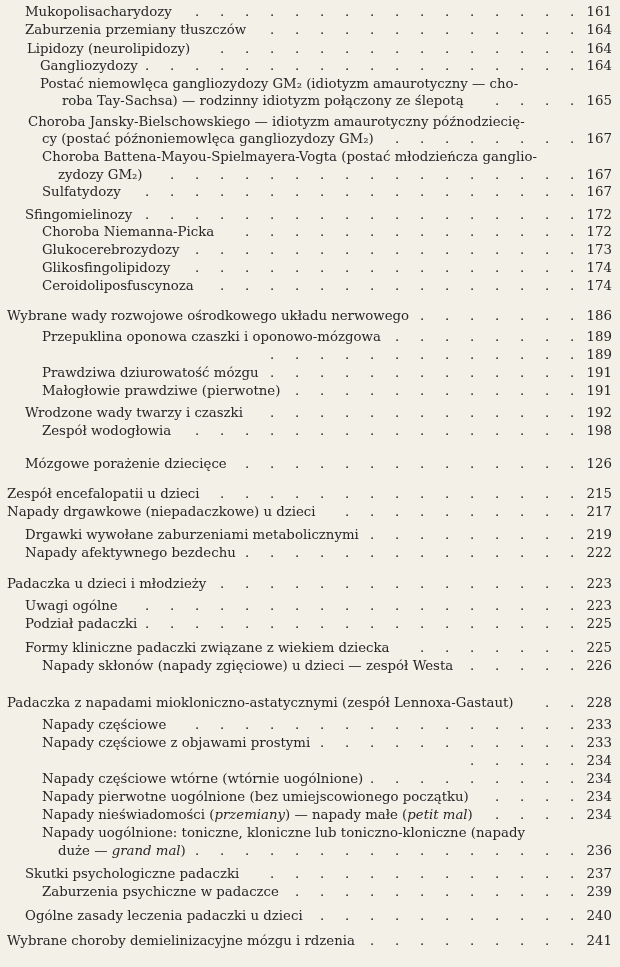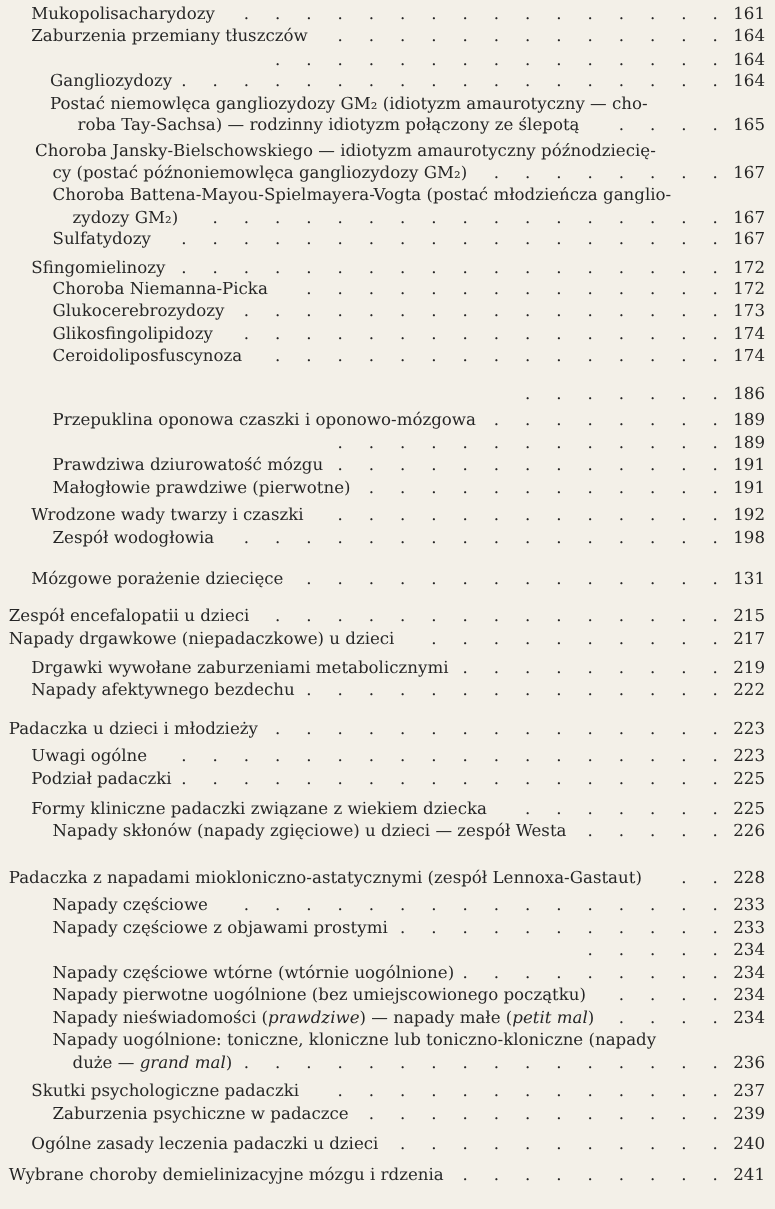--- a/index.html
+++ b/index.html
@@ -63,20 +63,21 @@
         <span style="position: absolute; left: 395px;">.</span>
         <span style="position: absolute; left: 370px;">.</span>
         <span style="position: absolute; left: 345px;">.</span>
         <span style="position: absolute; left: 320px;">.</span>
         <span style="position: absolute; left: 295px;">.</span>
         <span style="position: absolute; left: 270px;">.</span>
       </span>
       <span class="page-num">164</span>
     </div>
     <div class="row" style="top: 40px;">
+      <span class="title" style="left: 27px;">Lipidozy (neurolipidozy)</span>
       <span style="position: absolute; top: 0px; left: 0px;">
         <span style="position: absolute; left: 570px;">.</span>
         <span style="position: absolute; left: 545px;">.</span>
         <span style="position: absolute; left: 520px;">.</span>
         <span style="position: absolute; left: 495px;">.</span>
         <span style="position: absolute; left: 470px;">.</span>
         <span style="position: absolute; left: 445px;">.</span>
         <span style="position: absolute; left: 420px;">.</span>
         <span style="position: absolute; left: 395px;">.</span>
         <span style="position: absolute; left: 370px;">.</span>
@@ -296,20 +297,21 @@
         <span style="position: absolute; left: 345px;">.</span>
         <span style="position: absolute; left: 320px;">.</span>
         <span style="position: absolute; left: 295px;">.</span>
         <span style="position: absolute; left: 270px;">.</span>
         <span style="position: absolute; left: 245px;">.</span>
         <span style="position: absolute; left: 220px;">.</span>
       </span>
       <span class="page-num">174</span>
     </div>
     <div class="row" style="top: 307px;">
+      <span class="title" style="left: 7px;">Wybrane wady rozwojowe ośrodkowego układu nerwowego</span>
       <span style="position: absolute; top: 0px; left: 0px;">
         <span style="position: absolute; left: 570px;">.</span>
         <span style="position: absolute; left: 545px;">.</span>
         <span style="position: absolute; left: 520px;">.</span>
         <span style="position: absolute; left: 495px;">.</span>
         <span style="position: absolute; left: 470px;">.</span>
         <span style="position: absolute; left: 445px;">.</span>
         <span style="position: absolute; left: 420px;">.</span>
       </span>
       <span class="page-num">186</span>
@@ -435,21 +437,21 @@
         <span style="position: absolute; left: 445px;">.</span>
         <span style="position: absolute; left: 420px;">.</span>
         <span style="position: absolute; left: 395px;">.</span>
         <span style="position: absolute; left: 370px;">.</span>
         <span style="position: absolute; left: 345px;">.</span>
         <span style="position: absolute; left: 320px;">.</span>
         <span style="position: absolute; left: 295px;">.</span>
         <span style="position: absolute; left: 270px;">.</span>
         <span style="position: absolute; left: 245px;">.</span>
       </span>
-      <span class="page-num">131</span>
+      <span class="page-num">126</span>
     </div>
     <div class="row" style="top: 485px;">
       <span class="title" style="left: 7px;">Zespół encefalopatii u dzieci</span>
       <span style="position: absolute; top: 0px; left: 0px;">
         <span style="position: absolute; left: 570px;">.</span>
         <span style="position: absolute; left: 545px;">.</span>
         <span style="position: absolute; left: 520px;">.</span>
         <span style="position: absolute; left: 495px;">.</span>
         <span style="position: absolute; left: 470px;">.</span>
         <span style="position: absolute; left: 445px;">.</span>
@@ -685,21 +687,21 @@
       <span class="title" style="left: 42px;">Napady pierwotne uogólnione (bez umiejscowionego początku)</span>
       <span style="position: absolute; top: 0px; left: 0px;">
         <span style="position: absolute; left: 570px;">.</span>
         <span style="position: absolute; left: 545px;">.</span>
         <span style="position: absolute; left: 520px;">.</span>
         <span style="position: absolute; left: 495px;">.</span>
       </span>
       <span class="page-num">234</span>
     </div>
     <div class="row" style="top: 806px;">
-      <span class="title" style="left: 42px;">Napady nieświadomości (<em>prawdziwe</em>) — napady małe (<em>petit mal</em>)</span>
+      <span class="title" style="left: 42px;">Napady nieświadomości (<em>przemiany</em>) — napady małe (<em>petit mal</em>)</span>
       <span style="position: absolute; top: 0px; left: 0px;">
         <span style="position: absolute; left: 570px;">.</span>
         <span style="position: absolute; left: 545px;">.</span>
         <span style="position: absolute; left: 520px;">.</span>
         <span style="position: absolute; left: 495px;">.</span>
       </span>
       <span class="page-num">234</span>
     </div>
     <div class="row" style="top: 824px;">
       <span class="title" style="left: 42px;">Napady uogólnione: toniczne, kloniczne lub toniczno-kloniczne (napady</span>

